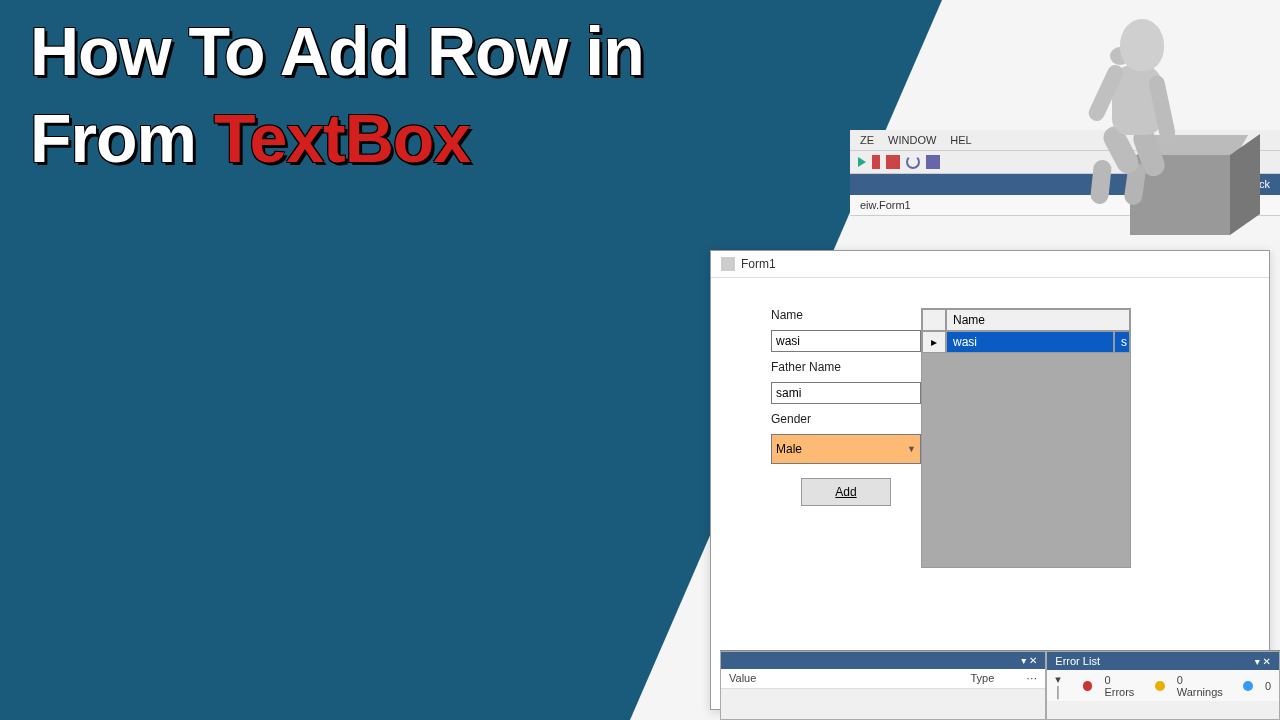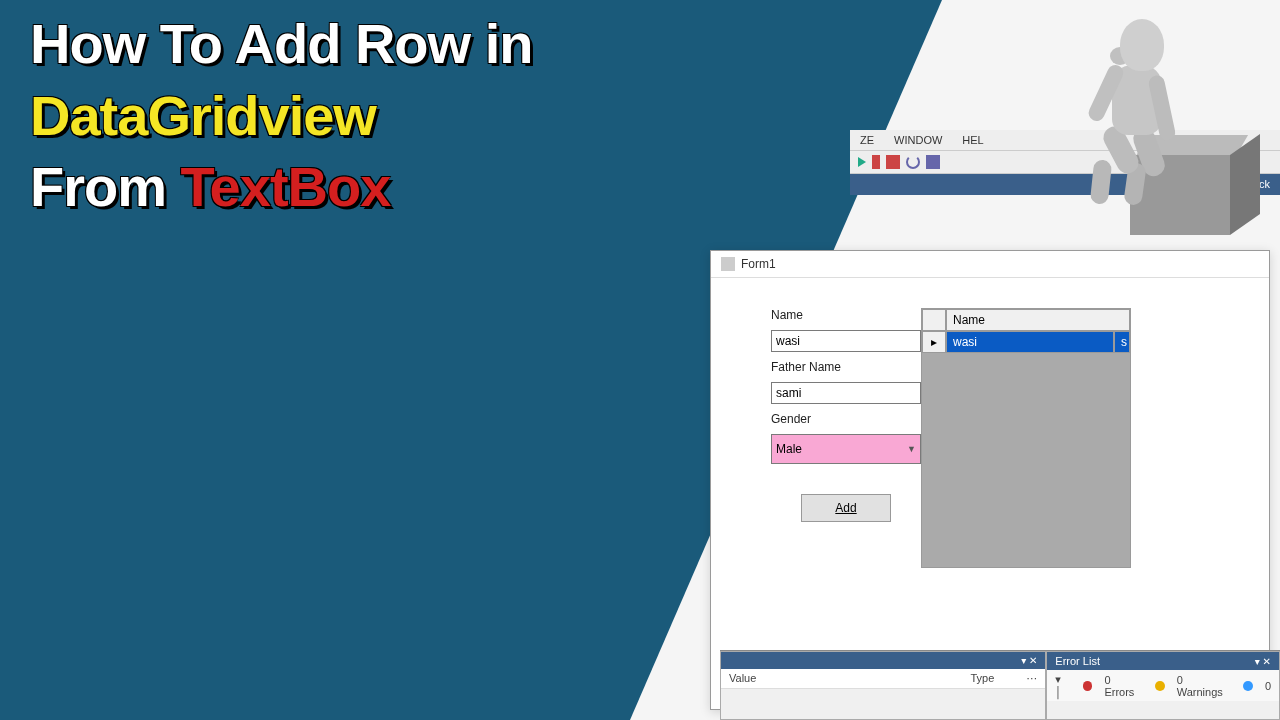--- a/index.html
+++ b/index.html
@@ -13,39 +13,39 @@
   width: 650px; height: 720px;
   background: #f5f5f5;
   clip-path: polygon(100% 0, 100% 100%, 0 100%, 48% 0);
 }
 
 .title-overlay {
   position: absolute;
   left: 30px; top: 8px;
   font-family: Arial, 'Arial Black', sans-serif;
   font-weight: 900;
-  font-size: 56px;
+  font-size: 68px;
   line-height: 1.28;
   letter-spacing: -1px;
 }
 .title-overlay .line { display: block; white-space: nowrap; }
 .t-white { color: #fff; text-shadow: 3px 3px 0 #000, -1px -1px 0 #000, 1px -1px 0 #000, -1px 1px 0 #000; }
 .t-yellow { color: #f5e625; text-shadow: 3px 3px 0 #000, -1px -1px 0 #000, 1px -1px 0 #000, -1px 1px 0 #000; }
 .t-red { color: #d41f1f; text-shadow: 3px 3px 0 #000, -1px -1px 0 #000, 1px -1px 0 #000, -1px 1px 0 #000; }
 
 
 .vs-strip {
   position: absolute;
   top: 130px; right: 0;
   width: 430px;
 }
 .vs-menu {
   background: #eee; border-bottom: 1px solid #ccc;
   font-size: 11px; color: #333; padding: 4px 10px;
-  display: flex; gap: 20px;
+  display: flex; gap: 14px;
 }
 .vs-toolbar {
   background: #eee; border-bottom: 1px solid #ccc;
   padding: 4px 8px; display: flex; gap: 6px; align-items: center;
 }
 .tb-icon { width: 14px; height: 14px; display: inline-block; }
 .vs-tbar2 {
   background: #3a5f8a; color: #fff; font-size: 11px;
   padding: 4px 10px; display: flex; justify-content: flex-end; gap: 10px;
 }
@@ -75,29 +75,29 @@
 .fld-input {
   width: 150px; height: 22px;
   border: 1px solid #7a7a7a;
   padding: 2px 4px; font-size: 12px;
   background: #fff;
 }
 .fld-combo {
   width: 150px; height: 22px;
   border: 1px solid #7a7a7a;
   padding: 14px 4px; font-size: 12px;
-  background: #f9a8d4;
+  background: #fdba74;
   display: flex; justify-content: space-between; align-items: center;
 }
 .combo-arrow { font-size: 9px; color: #555; }
 .btn-add {
   width: 90px; height: 28px;
   background: #e1e1e1; border: 1px solid #999;
   font-size: 12px; cursor: pointer;
-  margin-top: 22px; margin-left: 30px; text-decoration: underline;
+  margin-top: 6px; margin-left: 30px; text-decoration: underline;
 }
 
 .datagrid {
   border: 1px solid #9a9a9a;
   background: #aaa;
   width: 210px; height: 260px;
   position: relative;
 }
 .dg-header {
   display: flex; background: #f0f0f0;
@@ -277,20 +277,21 @@
     <span class="tb-icon" style="border-left:8px solid #2a8; border-top:5px solid transparent; border-bottom:5px solid transparent; width:0;height:0;"></span>
     <span class="tb-icon" style="border-left:4px solid #c44;border-right:4px solid #c44;width:2px;"></span>
     <span class="tb-icon" style="background:#c44;"></span>
     <span class="tb-icon" style="border:2px solid #66a;border-radius:50%;border-top-color:transparent;"></span>
     <span class="tb-icon" style="background:#66a;"></span>
   </div>
   <div class="vs-tbar2">
     <span>▾</span>
     <span>Stack</span>
   </div>
+  <div class="vs-tab">eiw.Form1</div>
 </div>
 
 <div class="code-frag">
   <div><span>ck(</span><span class="kw">object</span><span> s</span></div>
   <div><span class="op">==</span><span class="str">""</span><span>||fathern</span></div>
   <div><span>.Show(</span><span class="str">"Required</span></div>
   <div style="margin-top:20px"><span>V.Rows.Add(nametxt.Te</span></div>
 </div>
 
 <div class="form-window">
@@ -368,17 +369,16 @@
     <div class="m-body"></div>
     <div class="m-arm-r"></div>
     <div class="m-arm-l"></div>
     <div class="m-hand-l"></div>
     <div class="m-head"></div>
   </div>
 </div>
 
 <div class="title-overlay">
   <span class="line t-white">How To Add Row in</span>
-  <span class="line t-yellow">DataGridview</span>
   <span class="line">
     <span class="t-white">From </span><span class="t-red">TextBox</span>
   </span>
 </div>
 
 </body></html>

